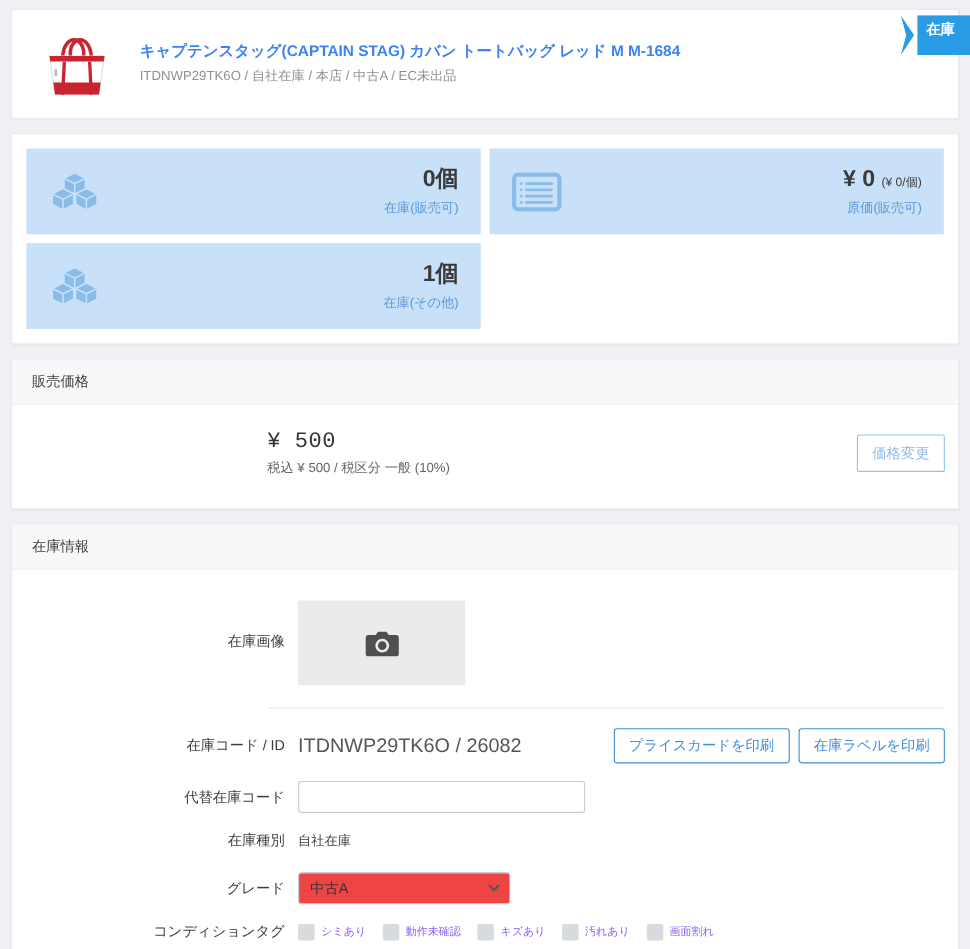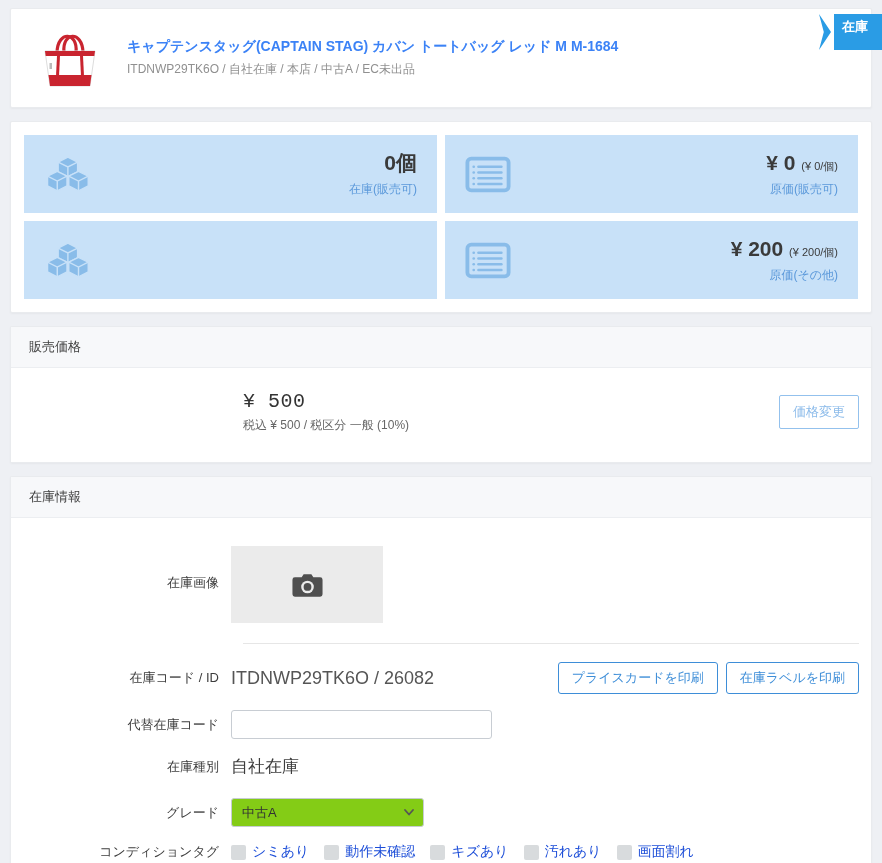--- a/index.html
+++ b/index.html
@@ -50,42 +50,42 @@
   .btn-light {
     margin-left:auto; background:#fff; border:1px solid #93c1ed; color:#8cbbea;
     font-size:13px; padding:7px 13px; border-radius:2px; cursor:pointer;
     font-family:Liberation Sans, sans-serif;
   }
 
   
   .inv-body { padding:28px 12px 30px 0; }
   .form-row { display:flex; align-items:center; margin-bottom:16px; }
   .form-row.top { align-items:flex-start; }
-  .form-label { width:220px; flex:0 0 auto; text-align:right; padding-right:12px;
+  .form-label { width:260px; flex:0 0 auto; text-align:right; padding-right:12px;
     font-size:13px; color:#3d3d3d; }
   .img-box { width:152px; height:77px; background:#ebebeb; display:flex;
     align-items:center; justify-content:center; cursor:pointer; }
   .divider { border:none; border-top:1px solid #e6e6e6; margin:20px 0 18px 232px; }
   .code-value { font-size:18px; color:#555; }
   .btn-blue {
     background:#fff; border:1px solid #3e8ed8; color:#3e8ed8; font-size:13px;
     padding:6px 13px; border-radius:3px; cursor:pointer; font-family:inherit;
   }
   .btn-group { margin-left:auto; display:flex; gap:8px; }
   .text-input { width:261px; height:29px; border:1px solid #c8cdd3; border-radius:3px;
     padding:0 8px; font-size:13px; font-family:inherit; color:#333; }
   .select-wrap { position:relative; width:193px; }
   .select-wrap select {
     width:100%; height:29px; border:1px solid #c6ccd2; border-radius:3px;
     padding:0 24px 0 10px; font-size:13px; font-family:inherit; color:#333;
-    appearance:none; -webkit-appearance:none; background:#84cc16; cursor:pointer;
+    appearance:none; -webkit-appearance:none; background:#ef4444; cursor:pointer;
   }
   .select-chevron { position:absolute; right:9px; top:8px; pointer-events:none; }
   .tags { display:flex; align-items:center; gap:15px; }
-  .tag { display:flex; align-items:center; gap:6px; font-size:14px; color:#1d4ed8;
+  .tag { display:flex; align-items:center; gap:6px; font-size:10px; color:#8b5cf6;
     cursor:pointer; }
   .cb { width:15px; height:15px; background:#d8dbdd; border-radius:2px; display:inline-block; }
 </style>
 </head>
 <body>
 
 <div class="badge">
   <span class="badge-chevron"></span>
   <span class="badge-text">在庫</span>
 </div>
@@ -154,41 +154,26 @@
         <g fill="#89bce9" stroke="#c8e1f8" stroke-width="1.6">
           <path d="M29 2 L40 7.5 L40 18.5 L29 24 L18 18.5 L18 7.5 Z"></path>
         </g>
         <path d="M18 7.5 L29 13 L40 7.5 M29 13 L29 24" fill="none" stroke="#c8e1f8" stroke-width="1.6"></path>
         <g fill="#89bce9" stroke="#c8e1f8" stroke-width="1.6">
           <path d="M17 18 L28 23.5 L28 34.5 L17 40 L6 34.5 L6 23.5 Z"></path>
           <path d="M41 18 L52 23.5 L52 34.5 L41 40 L30 34.5 L30 23.5 Z"></path>
         </g>
         <path d="M6 23.5 L17 29 L28 23.5 M17 29 L17 40 M30 23.5 L41 29 L52 23.5 M41 29 L41 40" fill="none" stroke="#c8e1f8" stroke-width="1.6"></path>
       </svg>
-    </div>
-
-    <div class="stat">
-      <svg class="stat-icon" width="46" height="37" viewBox="0 0 48 38">
-        <rect x="2.5" y="2.5" width="43" height="33" rx="4" fill="none" stroke="#89bce9" stroke-width="4"></rect>
-        <g stroke="#89bce9" stroke-width="2.6" stroke-linecap="round">
-          <line x1="14" y1="11" x2="38" y2="11"></line>
-            <line x1="14" y1="17" x2="38" y2="17"></line>
-          <line x1="14" y1="23" x2="38" y2="23"></line>
-            <line x1="14" y1="29" x2="38" y2="29"></line>
-          <line x1="9" y1="11" x2="9.2" y2="11"></line>
-            <line x1="9" y1="17" x2="9.2" y2="17"></line>
-          <line x1="9" y1="23" x2="9.2" y2="23"></line>
-            <line x1="9" y1="29" x2="9.2" y2="29"></line>
-        </g>
-      </svg>
       <div class="stat-right">
-        <div class="stat-value"><span>¥ 200</span> <span class="stat-sub">(¥ 200/個)</span></div>
-        <div class="stat-label">原価(その他)</div>
-      </div>
-    </div>
+        <div class="stat-value"><span>1個</span> <span class="stat-sub"></span></div>
+        <div class="stat-label">在庫(その他)</div>
+      </div>
+    </div>
+
   </div>
 
   <div class="card">
     <div class="section-header">販売価格</div>
     <div class="section-body price-body">
       <div class="price-spacer"></div>
       <div>
         <div class="price-value">¥ 500</div>
         <div class="price-sub">税込 ¥ 500 / 税区分 一般 (10%)</div>
       </div>
@@ -222,21 +207,21 @@
         </div>
       </div>
 
       <div class="form-row">
         <div class="form-label">代替在庫コード</div>
         <input class="text-input" type="text" value="" style="">
       </div>
 
       <div class="form-row" style="margin-bottom:20px;">
         <div class="form-label">在庫種別</div>
-        <div style="font-size:17px;">自社在庫</div>
+        <div style="font-size:12px;">自社在庫</div>
       </div>
 
       <div class="form-row">
         <div class="form-label">グレード</div>
         <div class="select-wrap">
           <select>
             <option>中古A</option>
           </select>
           <svg class="select-chevron" width="12" height="12" viewBox="0 0 12 12">
             <path d="M2 4 L6 8.5 L10 4" fill="none" stroke="#555" stroke-width="1.8" stroke-linecap="round" stroke-linejoin="round"></path>

